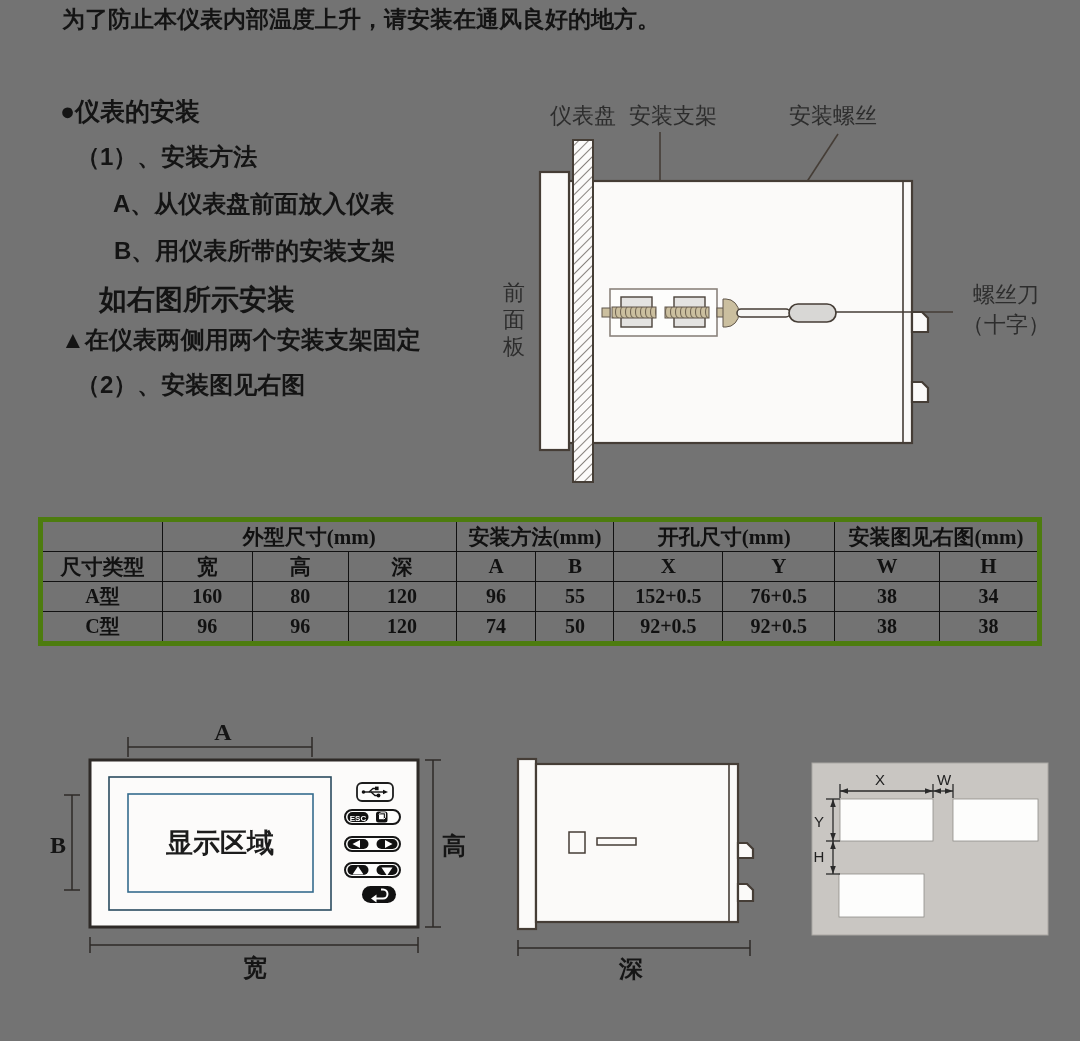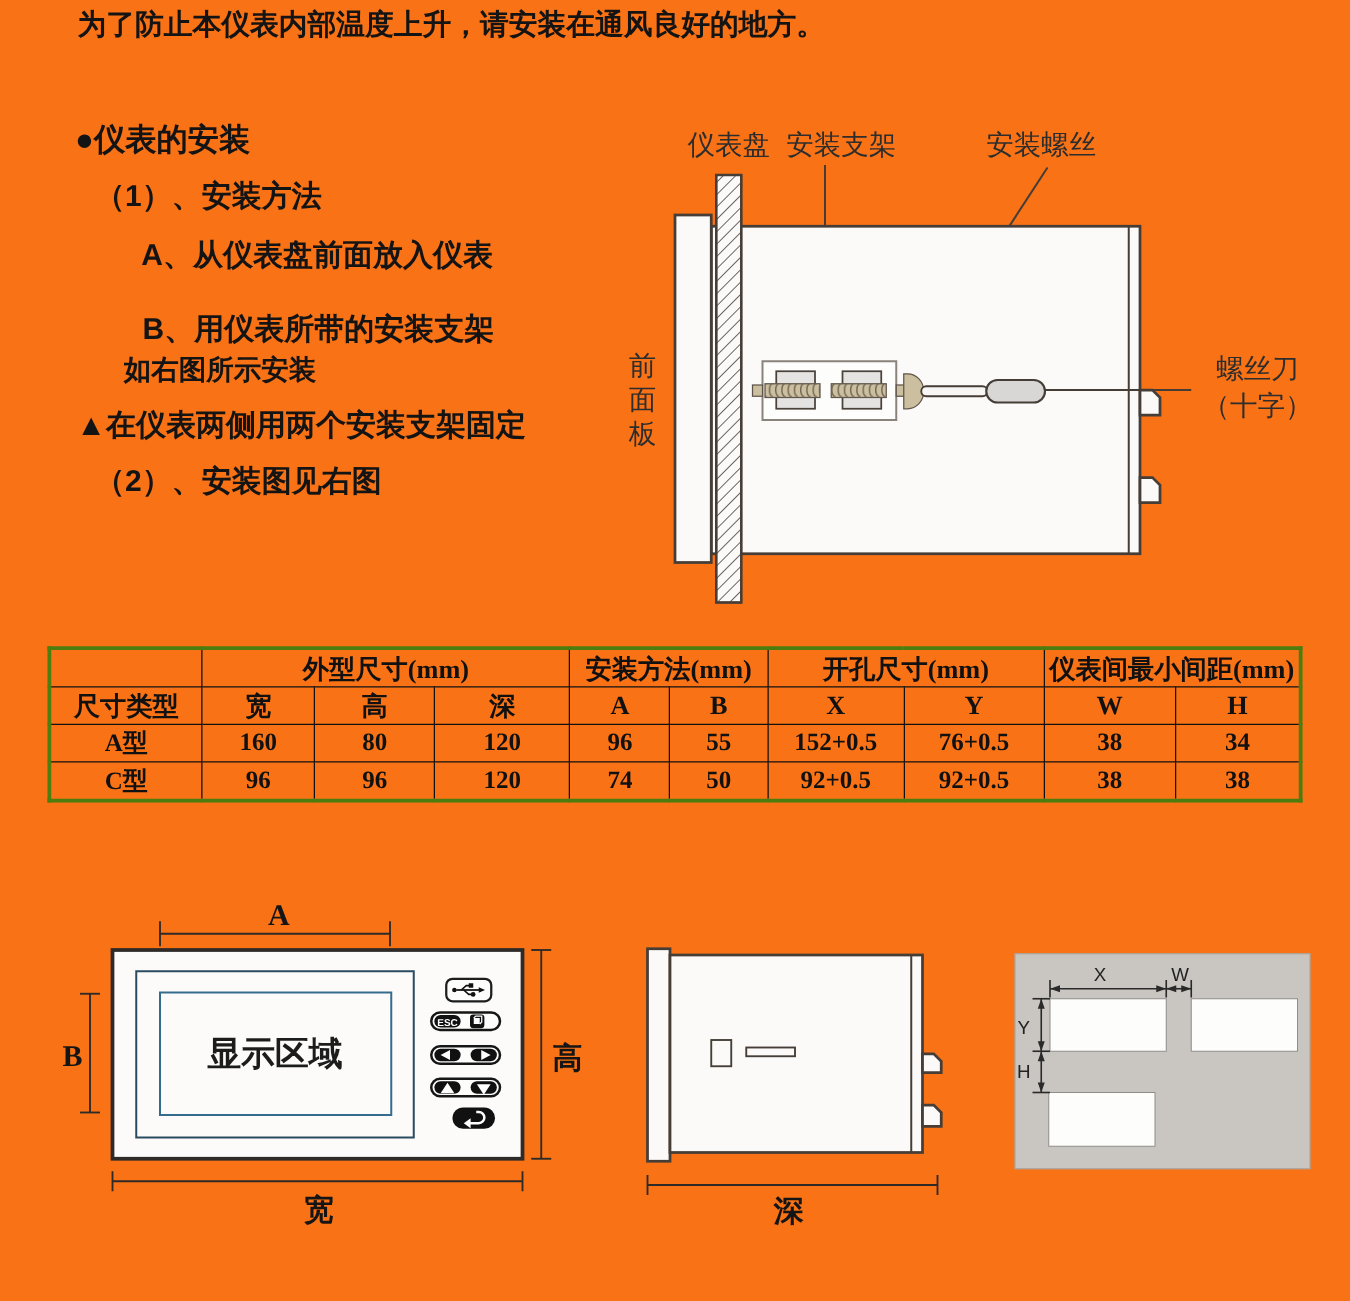--- a/index.html
+++ b/index.html
@@ -1,25 +1,25 @@
 <!DOCTYPE html>
 <html><head>
 <meta charset="utf-8">
 <style>
   html,body{margin:0;padding:0;}
-  .page{position:relative;width:1080px;height:1041px;background:#f97316;
+  .page{position:relative;width:1080px;height:1041px;background:#737373;
         font-family:"Liberation Sans","DejaVu Sans",sans-serif;color:#141414;overflow:hidden;}
   .txt{position:absolute;white-space:nowrap;font-weight:bold;}
   .intro1{left:62px;top:4px;font-size:23px;}
   .intro2{left:62px;top:36px;font-size:23px;}
   .heading{left:60px;top:95px;font-size:25px;}
   .step1{left:76px;top:141px;font-size:24px;}
   .item-a{left:113px;top:188px;font-size:24px;text-align:center;}
-  .item-b{left:114px;top:235px;font-size:24px;margin-top:12px;}
-  .note{left:99px;top:281px;font-size:22px;}
+  .item-b{left:114px;top:235px;font-size:24px;}
+  .note{left:99px;top:281px;font-size:28px;}
   .warning{left:61px;top:324px;font-size:24px;}
   .step2{left:76px;top:369px;font-size:24px;}
 
   svg{position:absolute;overflow:visible;}
   .svg-top{left:490px;top:90px;}
   .svg-front{left:45px;top:700px;}
   .svg-side{left:495px;top:700px;}
   .svg-cut{left:810px;top:755px;}
 
   .dlabel{font-family:"Liberation Sans","DejaVu Sans",sans-serif;font-size:22px;fill:#2d2d2d;}
@@ -28,21 +28,21 @@
   .dim-letter{font-family:"Liberation Sans","DejaVu Sans",sans-serif;font-size:15px;fill:#222;}
   .esc-txt{font-family:"Liberation Sans","DejaVu Sans",sans-serif;font-size:8px;font-weight:bold;fill:#ffffff;}
 
   .ln{stroke:#453d36;stroke-width:1.6;fill:none;}
   .shape{fill:#fbfaf9;stroke:#453d36;stroke-width:2.2;}
   .thin{stroke:#453d36;stroke-width:1.5;fill:none;}
   .dark{stroke:#2e2a27;}
 
   .dim-table{position:absolute;left:38px;top:517px;width:1004px;border-collapse:collapse;table-layout:fixed;
              font-family:"Liberation Serif","DejaVu Serif",serif;font-weight:bold;text-align:center;
-             color:#111;border:3px solid #4d7c0f;}
+             color:#111;border:5px solid #4d7c0f;}
   .dim-table td{border:1.5px solid #111;height:29px;padding:0;font-size:20px;}
   .dim-table tr.ghead td{font-size:21px;}
 </style>
 </head>
 <body>
 
 <div class="page">
 
   <div class="txt intro1">为了防止本仪表内部温度上升，请安装在通风良好的地方。</div>
 
@@ -125,21 +125,21 @@
         <col style="width:11.2%">
       <col style="width:10.5%">
         <col style="width:10.0%">
     </colgroup>
     <tbody>
         <tr class="ghead">
       <td></td>
       <td colspan="3">外型尺寸(mm)</td>
       <td colspan="2">安装方法(mm)</td>
       <td colspan="2">开孔尺寸(mm)</td>
-      <td colspan="2">仪表间最小间距(mm)</td>
+      <td colspan="2">安装图见右图(mm)</td>
     </tr>
     <tr class="ghead">
       <td>尺寸类型</td>
       <td>宽</td>
       <td>高</td>
       <td>深</td>
       <td>A</td>
       <td>B</td>
       <td>X</td>
       <td>Y</td>

